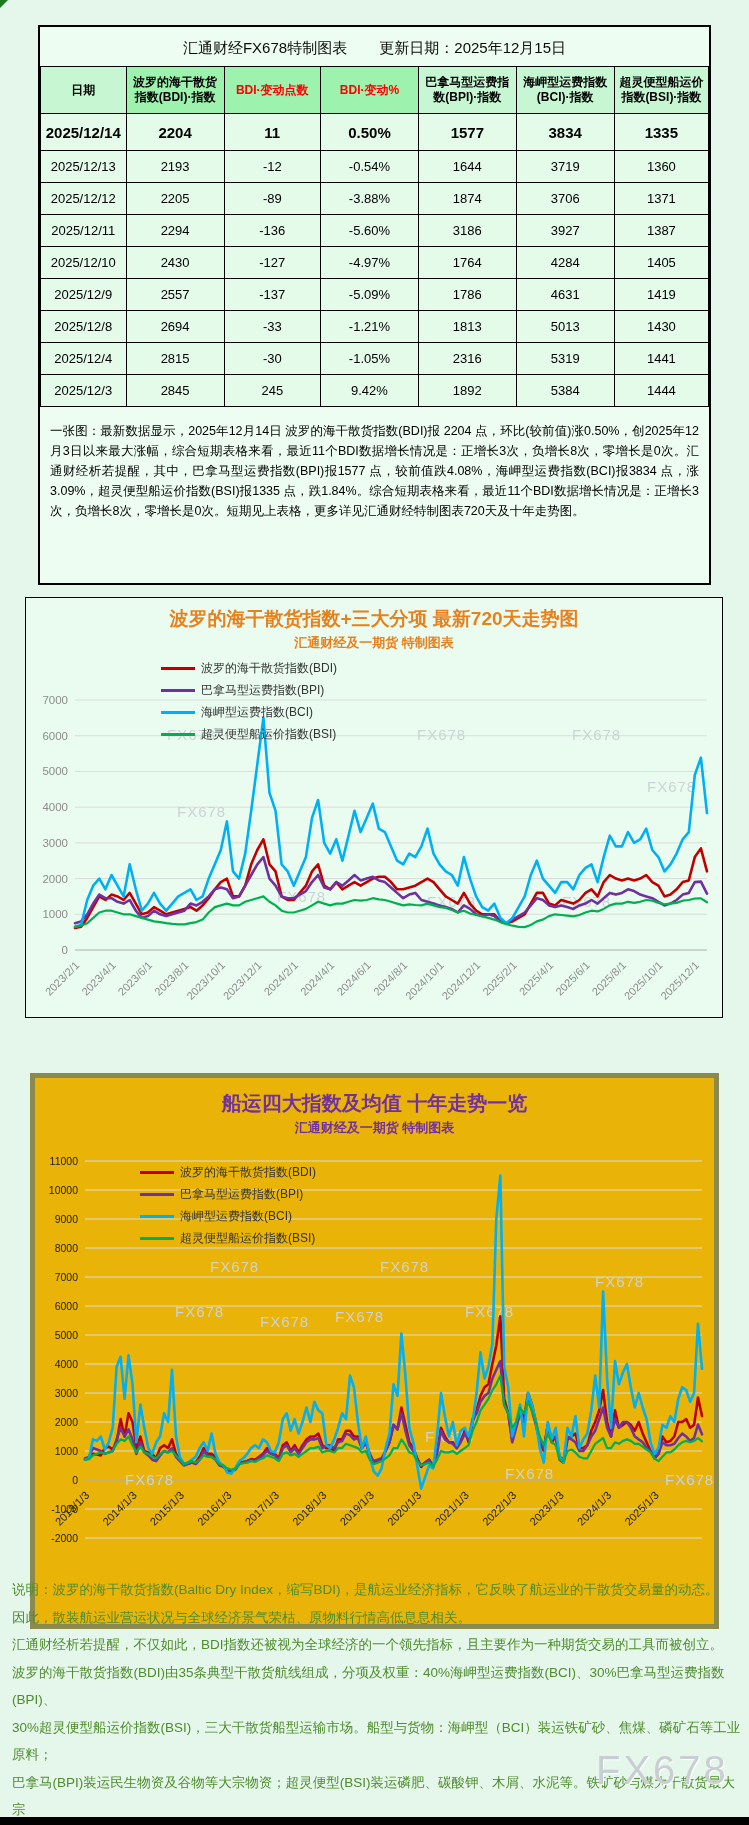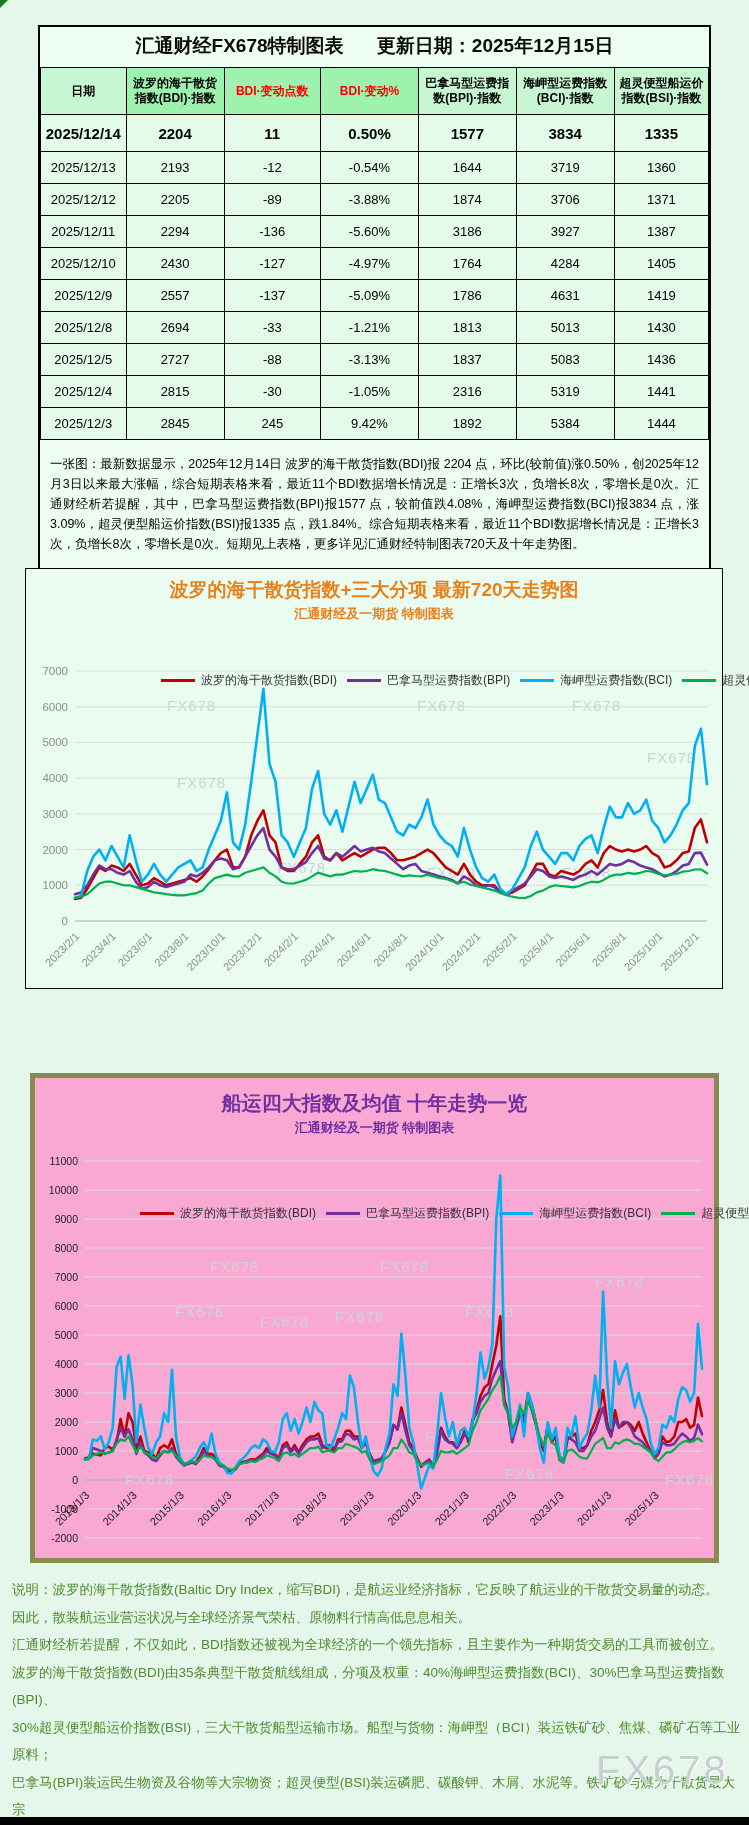--- a/index.html
+++ b/index.html
@@ -6,41 +6,41 @@
   body{
     width:749px;height:1825px;position:relative;overflow:hidden;
     background:#e5f7ea;
     font-family:"Liberation Sans","DejaVu Sans",sans-serif;
     color:#000;
   }
   .panel{position:absolute;box-sizing:border-box;}
   
   #panel1{left:38px;top:25px;width:673px;height:560px;background:#edfdf2;border:2px solid #000;}
   .t-title{text-align:center;color:#000080;font-weight:bold;font-size:18px;letter-spacing:1px;margin-top:9px;}
-  .t-sub{text-align:center;font-size:19px;font-weight:bold;margin-top:6px;color:#0a0a0a;}
+  .t-sub{text-align:center;font-size:15px;font-weight:normal;margin-top:12px;color:#0a0a0a;}
   .t-sub span{margin:0 14px;}
   table{width:100%;border-collapse:collapse;margin-top:8px;table-layout:fixed;}
   th,td{border:1px solid #000;text-align:center;vertical-align:middle;padding:1px 2px;}
   thead th{height:44px;font-size:12px;font-weight:bold;line-height:15px;}
   th.bright{background:#9df2ae;}
   th.soft{background:#c6f6d2;}
   th.red{color:#ff0000;}
   tbody td{height:29px;background:#e4fbea;font-size:13px;}
   tbody tr.first td{font-weight:bold;font-size:15px;height:34px;}
   .note{margin:14px 10px 0 10px;font-size:12.5px;line-height:20px;text-align:justify;color:#000;}
   
-  #panel2{left:25px;top:568px;width:698px;height:421px;background:#eafcf0;border:1px solid #000;}
+  #panel2{left:25px;top:597px;width:698px;height:421px;background:#eafcf0;border:1px solid #000;}
   .c1-title{text-align:center;color:#e8801c;font-size:19px;font-weight:bold;margin-top:8px;}
   .c1-sub{text-align:center;color:#e8801c;font-size:13px;font-weight:bold;margin-top:2px;}
   
-  #panel3{left:30px;top:1073px;width:689px;height:490px;background:#f9a8d4;border:5px solid #8a8a4e;}
+  #panel3{left:30px;top:1073px;width:689px;height:556px;background:#eab308;border:5px solid #8a8a4e;}
   .c2-title{text-align:center;color:#7030a0;font-size:20px;font-weight:bold;margin-top:12px;}
   .c2-sub{text-align:center;color:#7030a0;font-size:13px;font-weight:bold;margin-top:2px;}
   
-  .legend{position:absolute;display:grid;grid-template-columns:1fr 1fr 1fr 1fr;row-gap:5px;column-gap:10px;z-index:5;margin-top:41px;}
+  .legend{position:absolute;display:grid;grid-template-columns:1fr;row-gap:5px;column-gap:10px;z-index:5;}
   #legend720{left:135px;top:62px;width:460px;}
   #legend10y{left:105px;top:86px;width:480px;}
   .leg-item{display:flex;align-items:center;font-size:12px;color:#333;white-space:nowrap;}
   .leg-swatch{display:inline-block;width:34px;height:3px;margin-right:6px;flex:0 0 auto;}
   .chart-wrap{position:relative;width:100%;}
   svg{display:block;margin:0 auto;}
   
   #footer{position:absolute;left:12px;top:1576px;width:730px;color:#4e8c2e;font-size:13.5px;line-height:27.5px;}
   #fx-big{position:absolute;left:596px;top:1748px;font-size:40px;color:#c9ced3;letter-spacing:3px;text-shadow:1px 1px 0 #ffffff;}
   #bottom-bar{position:absolute;left:0;top:1817px;width:749px;height:8px;background:#000;}
@@ -133,29 +133,20 @@
           <td>1419</td>
         </tr>
         <tr>
           <td>2025/12/8</td>
           <td>2694</td>
           <td>-33</td>
           <td>-1.21%</td>
           <td>1813</td>
           <td>5013</td>
           <td>1430</td>
-        </tr>
-        <tr>
-          <td>2025/12/5</td>
-          <td>2727</td>
-          <td>-88</td>
-          <td>-3.13%</td>
-          <td>1837</td>
-          <td>5083</td>
-          <td>1436</td>
         </tr>
         <tr>
           <td>2025/12/4</td>
           <td>2815</td>
           <td>-30</td>
           <td>-1.05%</td>
           <td>2316</td>
           <td>5319</td>
           <td>1441</td>
         </tr>

